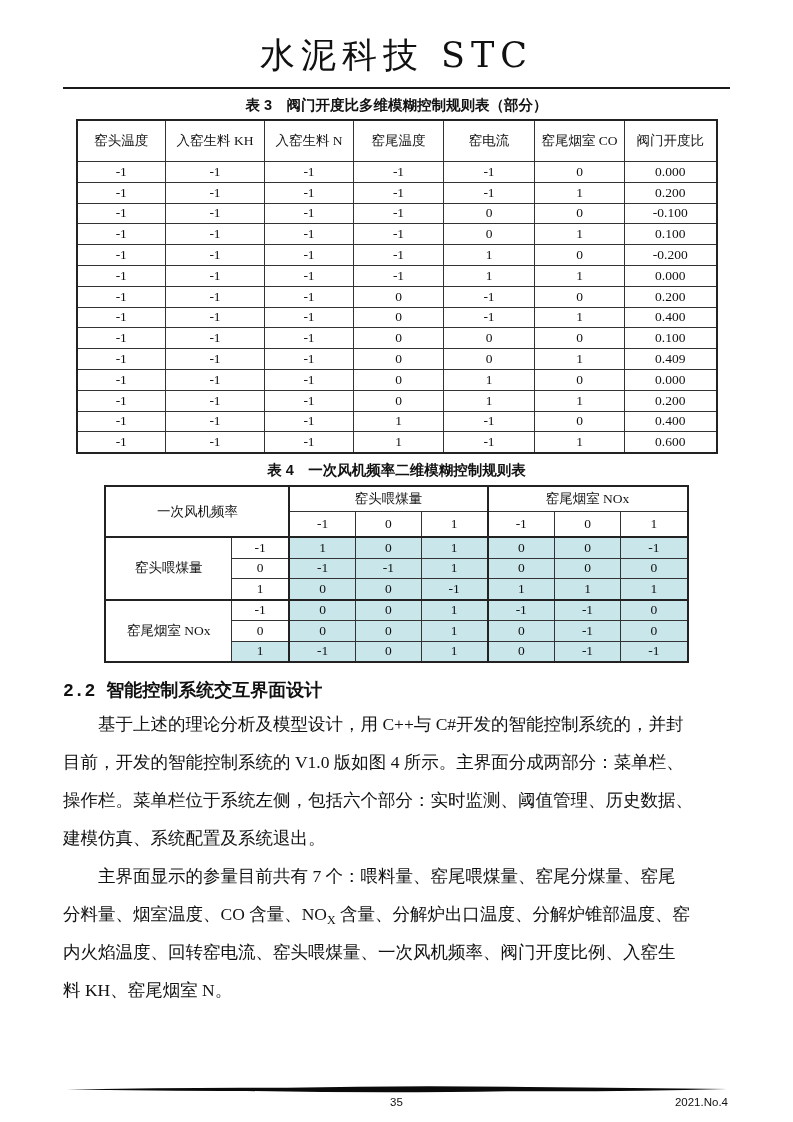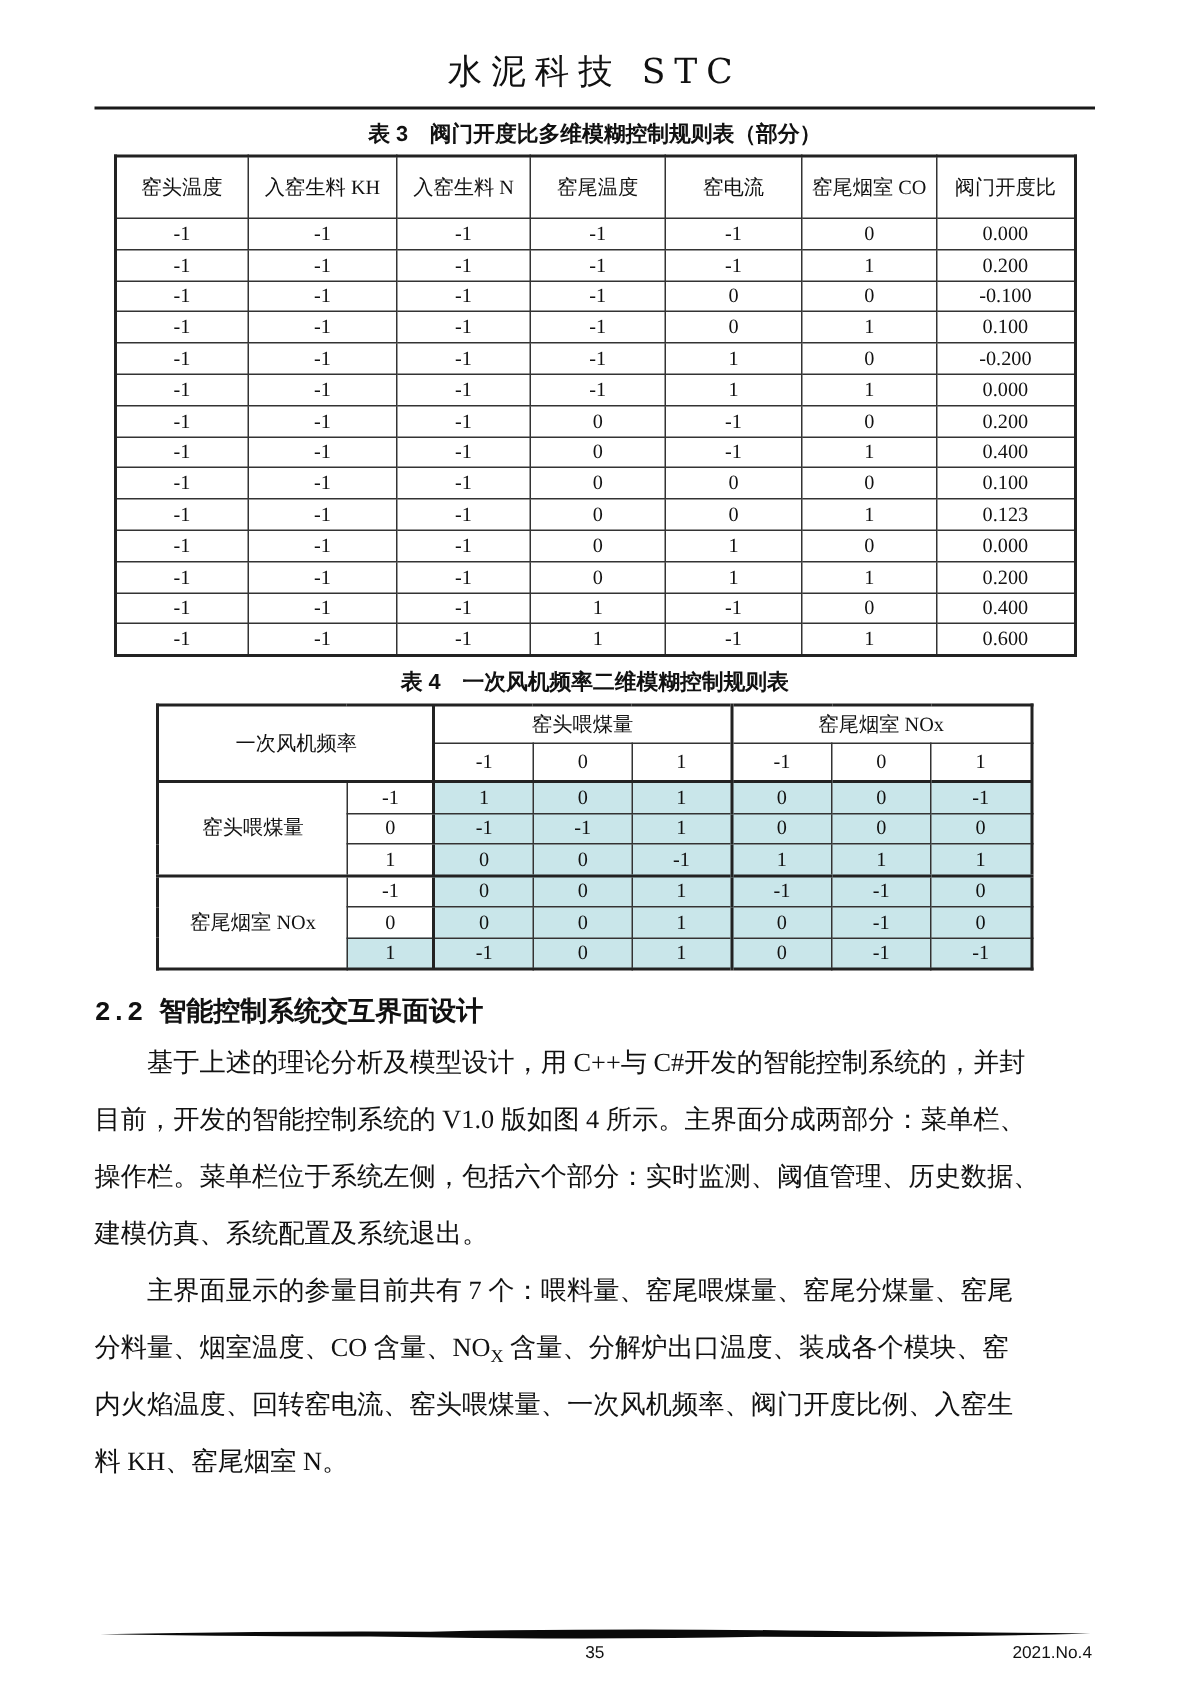--- a/index.html
+++ b/index.html
@@ -8,21 +8,21 @@
     width: 793px; height: 1122px;
     margin: 0 auto;
     background: #ffffff;
     font-family: "Liberation Serif", "DejaVu Serif", serif;
     color: #111;
     overflow: hidden;
   }
   .journal-title {
     padding-top: 32px;
     text-align: center;
-    font-size: 23px;
+    font-size: 35px;
     letter-spacing: 6px;
     font-family: "DejaVu Serif", "Liberation Serif", serif;
   }
   .header-rule {
     width: 667px;
     margin: 8px auto 0 auto;
     border: none;
     border-top: 2px solid #1a1a1a;
   }
   .table-caption {
@@ -217,21 +217,21 @@
           <td>0</td>
           <td>0.100</td>
         </tr>
         <tr>
           <td>-1</td>
           <td>-1</td>
           <td>-1</td>
           <td>0</td>
           <td>0</td>
           <td>1</td>
-          <td>0.123</td>
+          <td>0.409</td>
         </tr>
         <tr>
           <td>-1</td>
           <td>-1</td>
           <td>-1</td>
           <td>0</td>
           <td>1</td>
           <td>0</td>
           <td>0.000</td>
         </tr>
@@ -357,21 +357,21 @@
 
   <div class="para">
     <div class="line indent">基于上述的理论分析及模型设计，用 C++与 C#开发的智能控制系统的，并封</div>
     <div class="line">目前，开发的智能控制系统的 V1.0 版如图 4 所示。主界面分成两部分：菜单栏、</div>
     <div class="line">操作栏。菜单栏位于系统左侧，包括六个部分：实时监测、阈值管理、历史数据、</div>
     <div class="line">建模仿真、系统配置及系统退出。</div>
   </div>
 
   <div class="para" style="margin-top:0">
     <div class="line indent">主界面显示的参量目前共有 7 个：喂料量、窑尾喂煤量、窑尾分煤量、窑尾</div>
-    <div class="line"><span>分料量、烟室温度、CO 含量、NO</span><span class="subx">X</span><span> 含量、分解炉出口温度、装成各个模块、窑</span></div>
+    <div class="line"><span>分料量、烟室温度、CO 含量、NO</span><span class="subx">X</span><span> 含量、分解炉出口温度、分解炉锥部温度、窑</span></div>
     <div class="line">内火焰温度、回转窑电流、窑头喂煤量、一次风机频率、阀门开度比例、入窑生</div>
     <div class="line">料 KH、窑尾烟室 N。</div>
   </div>
 
   <div class="footer">
     <svg class="footer-rule-svg" viewBox="0 0 660 11" preserveAspectRatio="none">
       <path d="M0,5.5 Q110,3.2 220,3.8 Q340,1.2 460,3.0 Q570,4.2 660,5.0 Q560,7.8 440,7.2 Q320,9.5 180,7.0 Q80,6.8 0,5.5 Z" fill="#0a0a0a"></path>
     </svg>
     <div class="footer-row">
       <div class="page-number">35</div>

